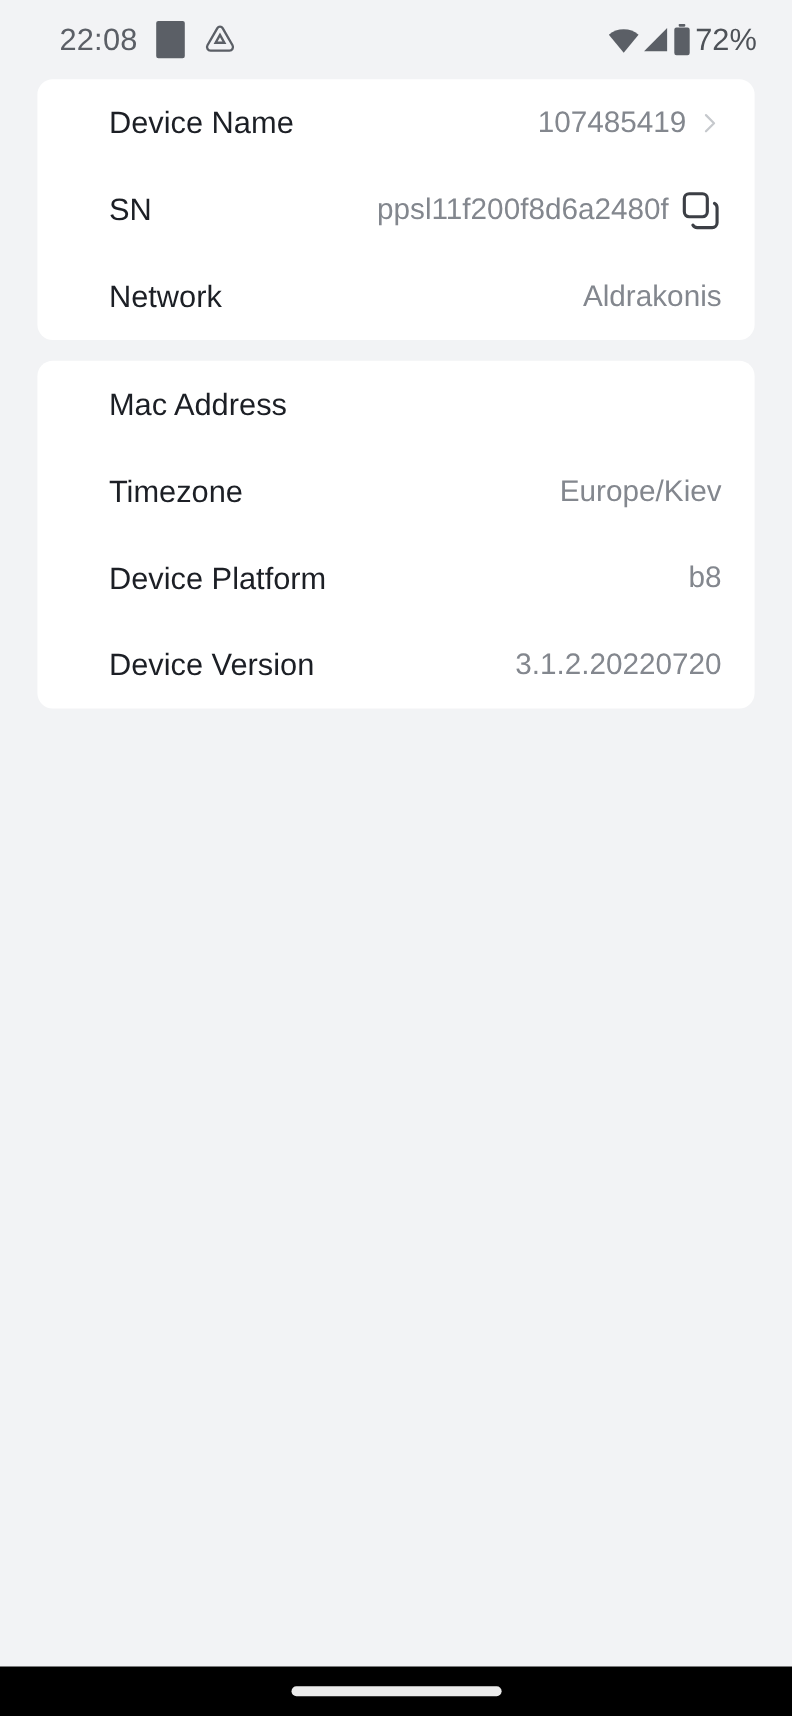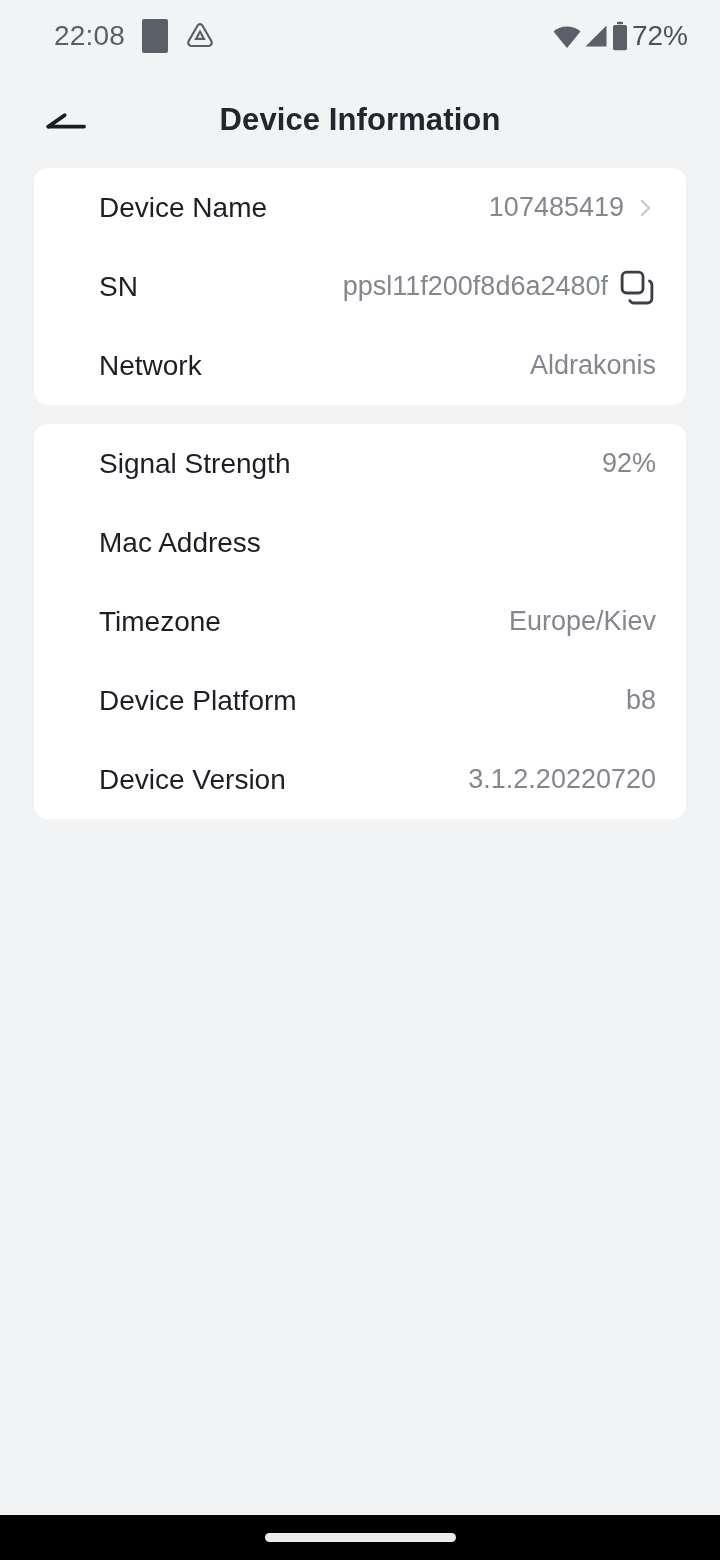--- a/index.html
+++ b/index.html
@@ -205,29 +205,20 @@
       <span>
         <svg class="icon-battery" viewBox="0 0 14 24" fill="#5b5f66">
           <rect x="4.6" y="0.6" width="4.8" height="2" rx="0.6"></rect>
           <rect x="1.4" y="3.2" width="11.2" height="20.2" rx="1.6"></rect>
         </svg>
       </span>
       <span class="battery-pct">72%</span>
     </div>
   </div>
 
-  <div class="header">
-    <div class="back-btn">
-      <svg class="icon-back" viewBox="0 0 24 24" fill="none" stroke="#1a1c24" stroke-width="1.9" stroke-linecap="round" stroke-linejoin="round">
-        <path d="M3.2 15.3 L21 15.3"></path>
-        <path d="M3.2 15.3 L11.3 9.6"></path>
-      </svg>
-    </div>
-    <div class="page-title">Device Information</div>
-  </div>
 
   <div class="content">
 
     <div class="card">
 
       <div class="row">
         <span class="row-label">Device Name</span>
         <span class="row-right">
           <span class="row-value">107485419</span>
           <svg class="icon-chevron" viewBox="0 0 24 24" fill="none" stroke="#c6c9cd" stroke-width="2.2" stroke-linecap="round" stroke-linejoin="round">
@@ -252,24 +243,20 @@
         <span class="row-label">Network</span>
         <span class="row-right">
           <span class="row-value">Aldrakonis</span>
         </span>
       </div>
 
     </div>
 
     <div class="card">
 
-      <div class="row">
-        <span class="row-label">Signal Strength</span>
-        <span class="row-value">92%</span>
-      </div>
 
 
       <div class="row">
         <span class="row-label">Mac Address</span>
       </div>
 
       <div class="row">
         <span class="row-label">Timezone</span>
         <span class="row-value">Europe/Kiev</span>
       </div>

